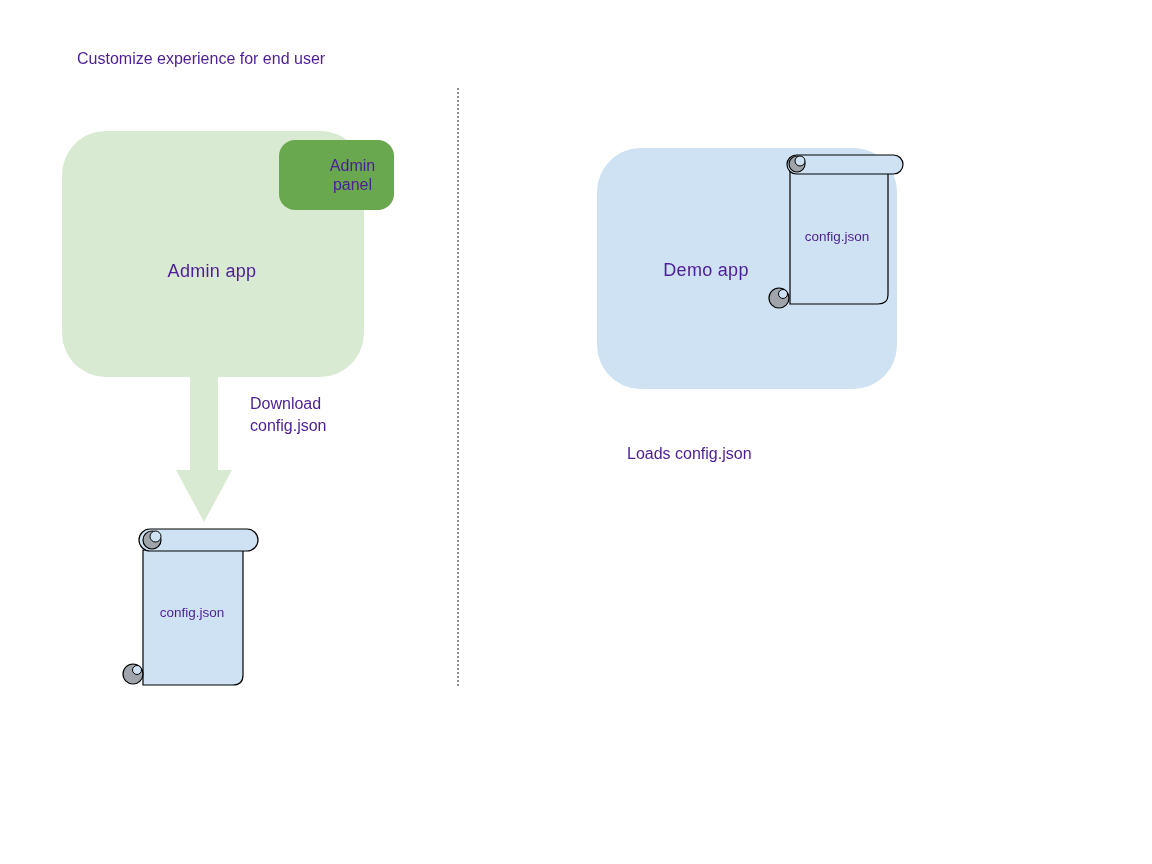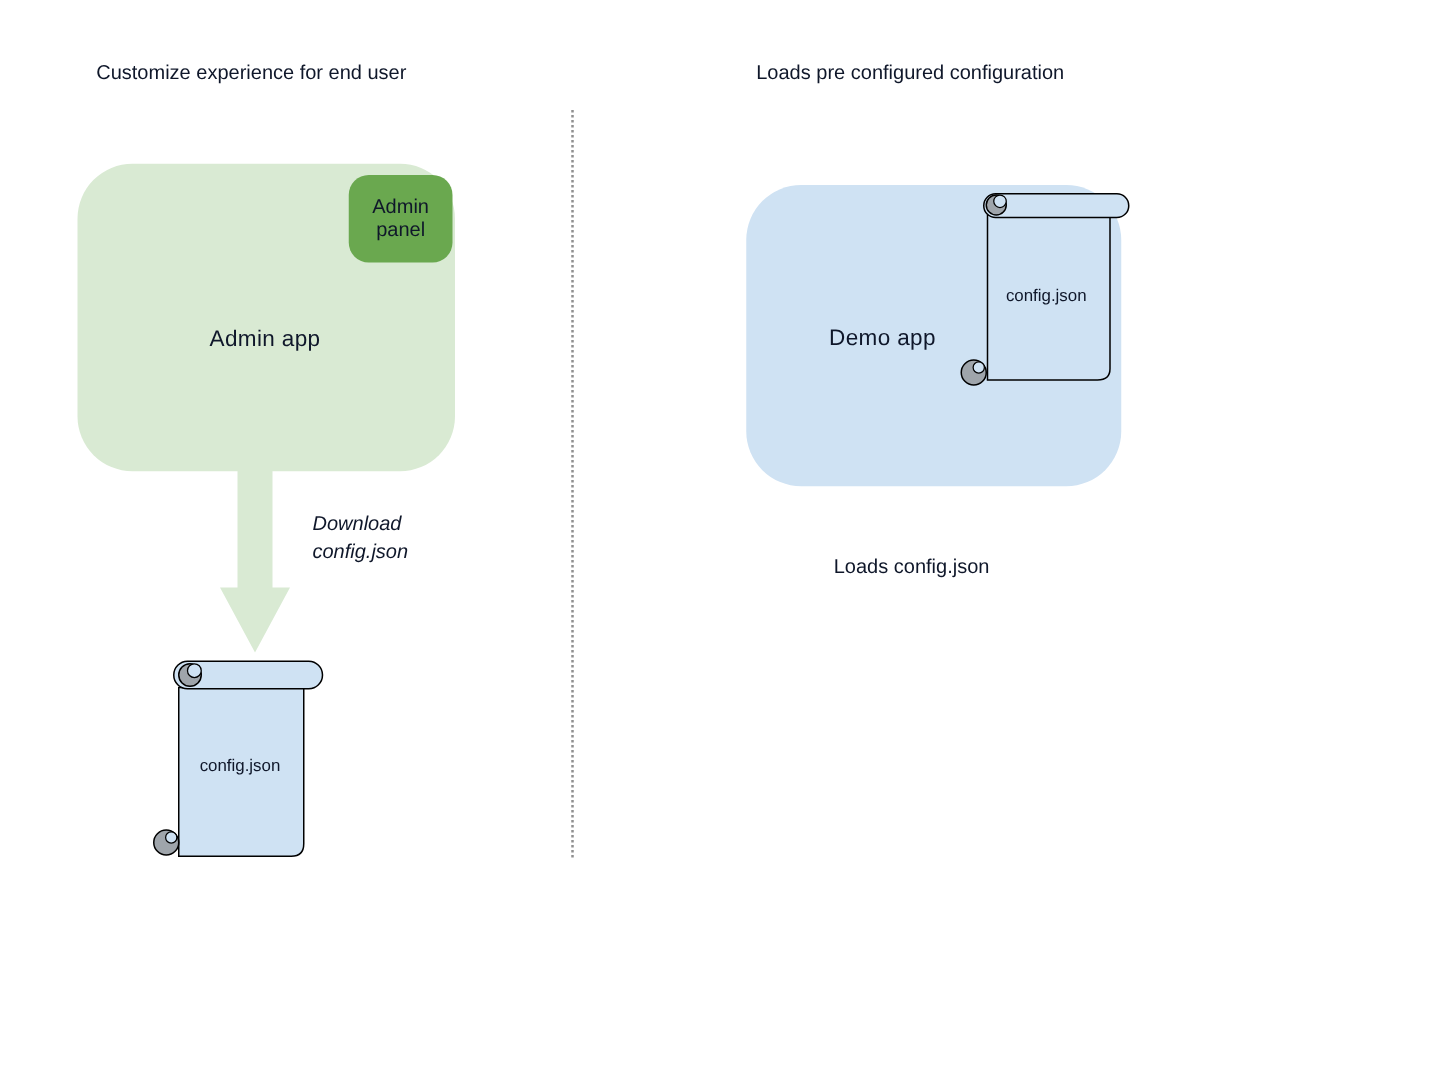--- a/index.html
+++ b/index.html
@@ -2,21 +2,21 @@
 <html><head>
 <meta charset="utf-8">
 <style>
   html, body { margin: 0; padding: 0; background: #ffffff; }
   .canvas {
     position: relative;
     width: 1152px;
     height: 864px;
     background: #ffffff;
     font-family: "Liberation Sans", sans-serif;
-    color: #0f172a;
+    color: #4c1d95;
     overflow: hidden;
   }
   .section-title {
     position: absolute;
     top: 50px;
     font-size: 16px;
     line-height: 18px;
     white-space: nowrap;
   }
   .title-left  { left: 77px; }
@@ -39,21 +39,21 @@
     border-radius: 44px;
   }
   .admin-panel-box {
     position: absolute;
     left: 279px; top: 140px;
     width: 83px; height: 70px;
     background: #6aa84f;
     border-radius: 16px;
     display: flex; align-items: center; justify-content: center;
     text-align: center;
-    font-size: 16px; line-height: 19px;
+    font-size: 16px; line-height: 19px; padding-left: 32px;
   }
   .demo-app-box {
     position: absolute;
     left: 597px; top: 148px;
     width: 300px; height: 241px;
     background: #cfe2f3;
     border-radius: 44px;
   }
   .shape-label {
     position: absolute;
@@ -61,33 +61,31 @@
     line-height: 22px;
     text-align: center;
     letter-spacing: 0.3px;
     white-space: nowrap;
   }
   .admin-app-label { left: 152px; top: 260px; width: 120px; }
   .demo-app-label  { left: 646px; top: 259px; width: 120px; }
 
   .arrow-caption {
     position: absolute;
-    left: 250px; top: 409px;
+    left: 250px; top: 393px;
     font-size: 16px;
     line-height: 22px;
     white-space: pre-line;
-    font-style: italic;
   }
   .loads-caption {
     position: absolute;
     left: 627px; top: 444px;
     font-size: 16px;
     line-height: 20px;
     white-space: nowrap;
-    margin-left: 40px;
   }
   .config-label {
     position: absolute;
     font-size: 13.5px;
     line-height: 18px;
     text-align: center;
     white-space: nowrap;
   }
   .config-label-left  { left: 142px; top: 604px; width: 100px; }
   .config-label-right { left: 787px; top: 228px; width: 100px; }
@@ -95,21 +93,20 @@
   svg.shape { position: absolute; overflow: visible; }
   .outlined { stroke: #000000; stroke-width: 1.2; }
   .thin-outlined { stroke: #000000; stroke-width: 1; }
 </style>
 </head>
 <body>
 
 <div class="canvas">
 
   <div class="section-title title-left">Customize experience for end user</div>
-  <div class="section-title title-right">Loads pre configured configuration</div>
 
   <div class="divider"></div>
 
   <div class="admin-app-box"></div>
   <div class="shape-label admin-app-label">Admin app</div>
 
   <div class="admin-panel-box">
     <span>Admin panel</span>
   </div>
 

